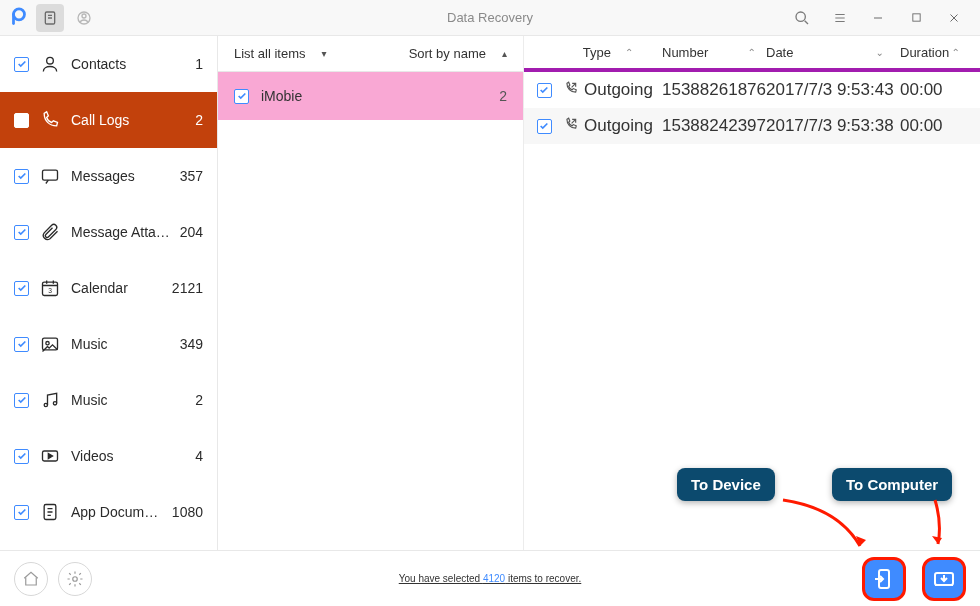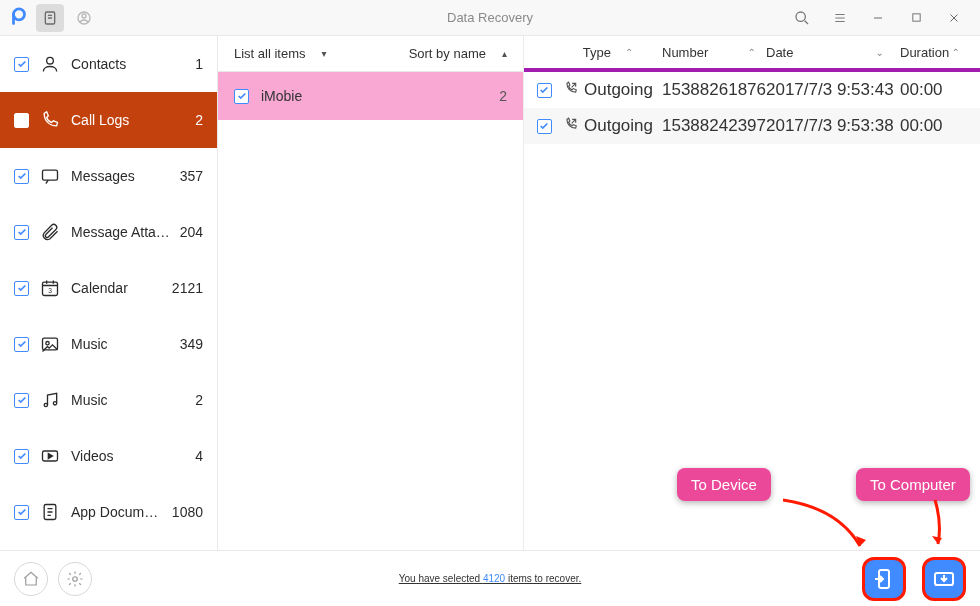--- a/index.html
+++ b/index.html
@@ -55,23 +55,23 @@
 .ft-left { display: flex; gap: 10px; }
 .ft-circle { width: 34px; height: 34px; border: 1px solid #d8d8d8; border-radius: 50%; display: flex; align-items: center; justify-content: center; color: #999; cursor: pointer; }
 .ft-center { position: absolute; left: 0; right: 0; text-align: center; font-size: 10px; color: #333; pointer-events: none; text-decoration: underline; }
 .ft-center .num { color: #3f8bff; }
 .ft-right { margin-left: auto; display: flex; gap: 16px; }
 .ft-btn { width: 44px; height: 44px; border-radius: 10px; background: #3f8bff; display: flex; align-items: center; justify-content: center; cursor: pointer; }
 .ft-btn.device { border: 3px solid #ff1a00; border-radius: 12px; }
 .ft-btn.computer { border: 3px solid #ff1a00; border-radius: 12px; }
 
 
-.callout { position: absolute; background: #ec4899; color: #fff; font-size: 15px; font-weight: 400; padding: 8px 14px; border-radius: 8px; box-shadow: 0 2px 6px rgba(0,0,0,.3); }
+.callout { position: absolute; background: #0c4a6e; color: #fff; font-size: 15px; font-weight: 700; padding: 8px 14px; border-radius: 8px; box-shadow: 0 2px 6px rgba(0,0,0,.3); }
 .callout.device { top: 468px; left: 677px; }
-.callout.computer { top: 468px; left: 856px; }
+.callout.computer { top: 468px; left: 832px; }
 .callout-arrow { position: absolute; }
 
 
 .checkbox { width: 15px; height: 15px; border: 1.5px solid #3f8bff; border-radius: 2px; display: inline-flex; align-items: center; justify-content: center; background: #fff; }
 .checkbox svg { display: block; }
 .checkbox.white { border-color: #fff; }
 .tri { font-size: 10px; color: #555; }
 </style>
 </head>
 <body>

